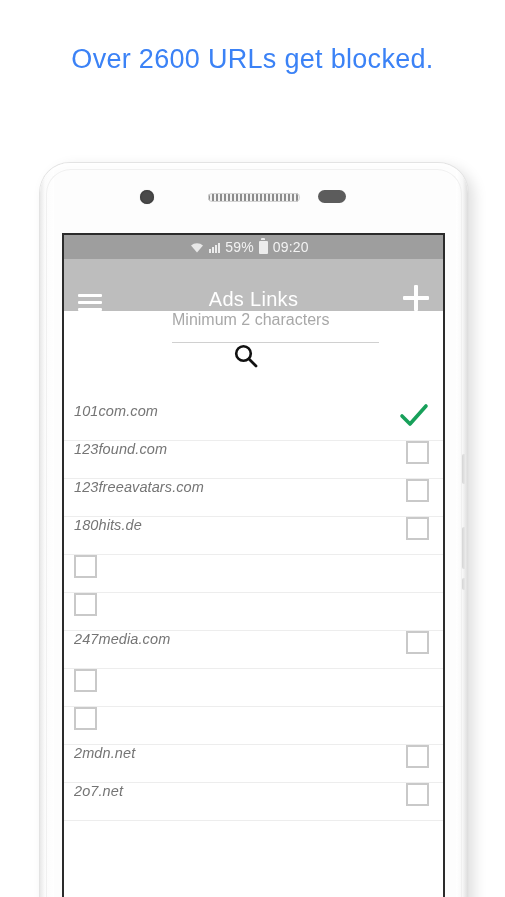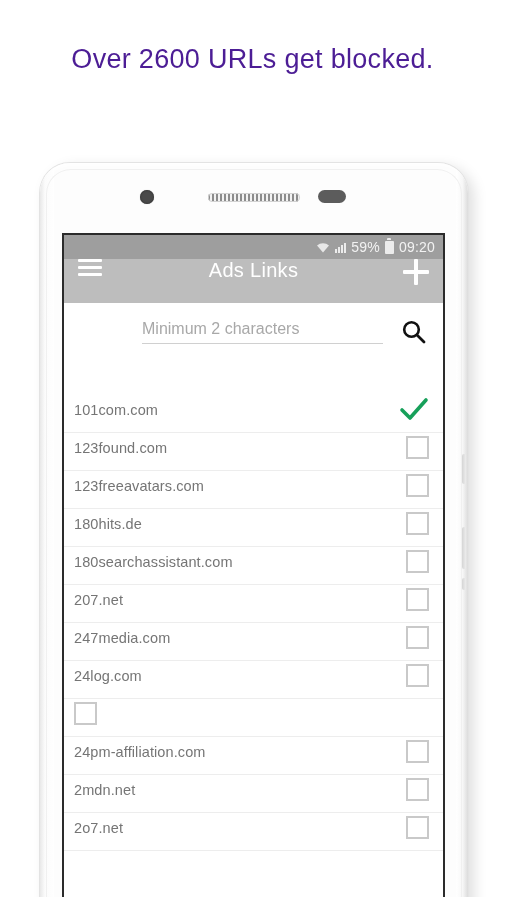--- a/index.html
+++ b/index.html
@@ -13,21 +13,21 @@
     position: relative;
   }
 
   
   .headline {
     position: absolute;
     top: 40px;
     left: 0;
     width: 505px;
     text-align: center;
-    color: #4c1d95;
+    color: #3b82f6;
     font-size: 27px;
     line-height: 38px;
     letter-spacing: 0.3px;
     font-weight: 400;
   }
   .headline-line { display: block; white-space: nowrap; }
 
   
   .phone {
     position: absolute;
@@ -116,21 +116,21 @@
     border-bottom: none;
     overflow: hidden;
   }
 
   
   .status-bar {
     height: 24px;
     background: #9e9e9e;
     display: flex;
     align-items: center;
-    justify-content: flex-end;
+    justify-content: center;
     padding-right: 8px;
     gap: 5px;
   }
   .status-text {
     color: #f2f2f2;
     font-size: 14px;
     letter-spacing: 0.2px;
   }
   .ic-wifi {
     width: 14px; height: 11px;
@@ -153,24 +153,24 @@
     content: "";
     position: absolute;
     left: 2.5px; top: -2.5px;
     width: 4px; height: 2px;
     background: #ececec;
     border-radius: 1px 1px 0 0;
   }
 
   
   .toolbar {
-    height: 44px;
+    height: 52px;
     background: #bdbdbd;
     display: flex;
-    align-items: flex-start;
+    align-items: flex-end;
     position: relative;
     padding: 0 14px;
   }
   .hamburger {
     width: 24px; height: 17px;
     display: flex; flex-direction: column;
     justify-content: space-between;
     cursor: pointer;
   }
   .hamburger span {
@@ -203,20 +203,21 @@
   .plus-btn::before { left: 0; top: 11px; width: 26px; height: 3.5px; }
   .plus-btn::after  { top: 0; left: 11px; height: 26px; width: 3.5px; }
 
   
   .search-row {
     height: 58px;
     display: flex;
     align-items: center;
     background: #ffffff;
     padding: 0 16px 0 0;
+    flex-direction: column;
   }
   .search-field {
     flex: 1;
     margin-left: 78px;
     margin-right: 18px;
     border-bottom: 1px solid #d0d0d0;
     padding-bottom: 5px;
   }
   .search-input {
     width: 100%;
@@ -229,24 +230,24 @@
   }
   .search-input::placeholder { color: #a8a8a8; opacity: 1; }
   .search-icon { width: 26px; height: 26px; cursor: pointer; flex-shrink: 0; }
 
   
   .list-gap { height: 34px; background: #ffffff; }
   .list { background: #ffffff; }
   .row {
     height: 38px;
     display: flex;
-    align-items: center;
     padding: 0 14px 8px 10px;
     border-bottom: 1px solid #ededed;
     cursor: pointer;
+    font-style: italic;
   }
   .row-label {
     flex: 1;
     font-size: 14.5px;
     color: #757575;
     letter-spacing: 0.1px;
     white-space: nowrap;
     overflow: hidden;
   }
   .checkbox {
@@ -335,40 +336,33 @@
       </div>
       <div class="row">
         <div class="row-label">123freeavatars.com</div>
         <span class="checkbox"></span>
       </div>
       <div class="row">
         <div class="row-label">180hits.de</div>
         <span class="checkbox"></span>
       </div>
       <div class="row">
-        <div class="row-label">180searchassistant.com</div>
-        <span class="checkbox"></span>
-      </div>
-      <div class="row">
-        <div class="row-label">207.net</div>
+        <span class="checkbox"></span>
+      </div>
+      <div class="row">
         <span class="checkbox"></span>
       </div>
       <div class="row">
         <div class="row-label">247media.com</div>
         <span class="checkbox"></span>
       </div>
       <div class="row">
-        <div class="row-label">24log.com</div>
-        <span class="checkbox"></span>
-      </div>
-      <div class="row">
-        <span class="checkbox"></span>
-      </div>
-      <div class="row">
-        <div class="row-label">24pm-affiliation.com</div>
+        <span class="checkbox"></span>
+      </div>
+      <div class="row">
         <span class="checkbox"></span>
       </div>
       <div class="row">
         <div class="row-label">2mdn.net</div>
         <span class="checkbox"></span>
       </div>
       <div class="row">
         <div class="row-label">2o7.net</div>
         <span class="checkbox"></span>
       </div>

